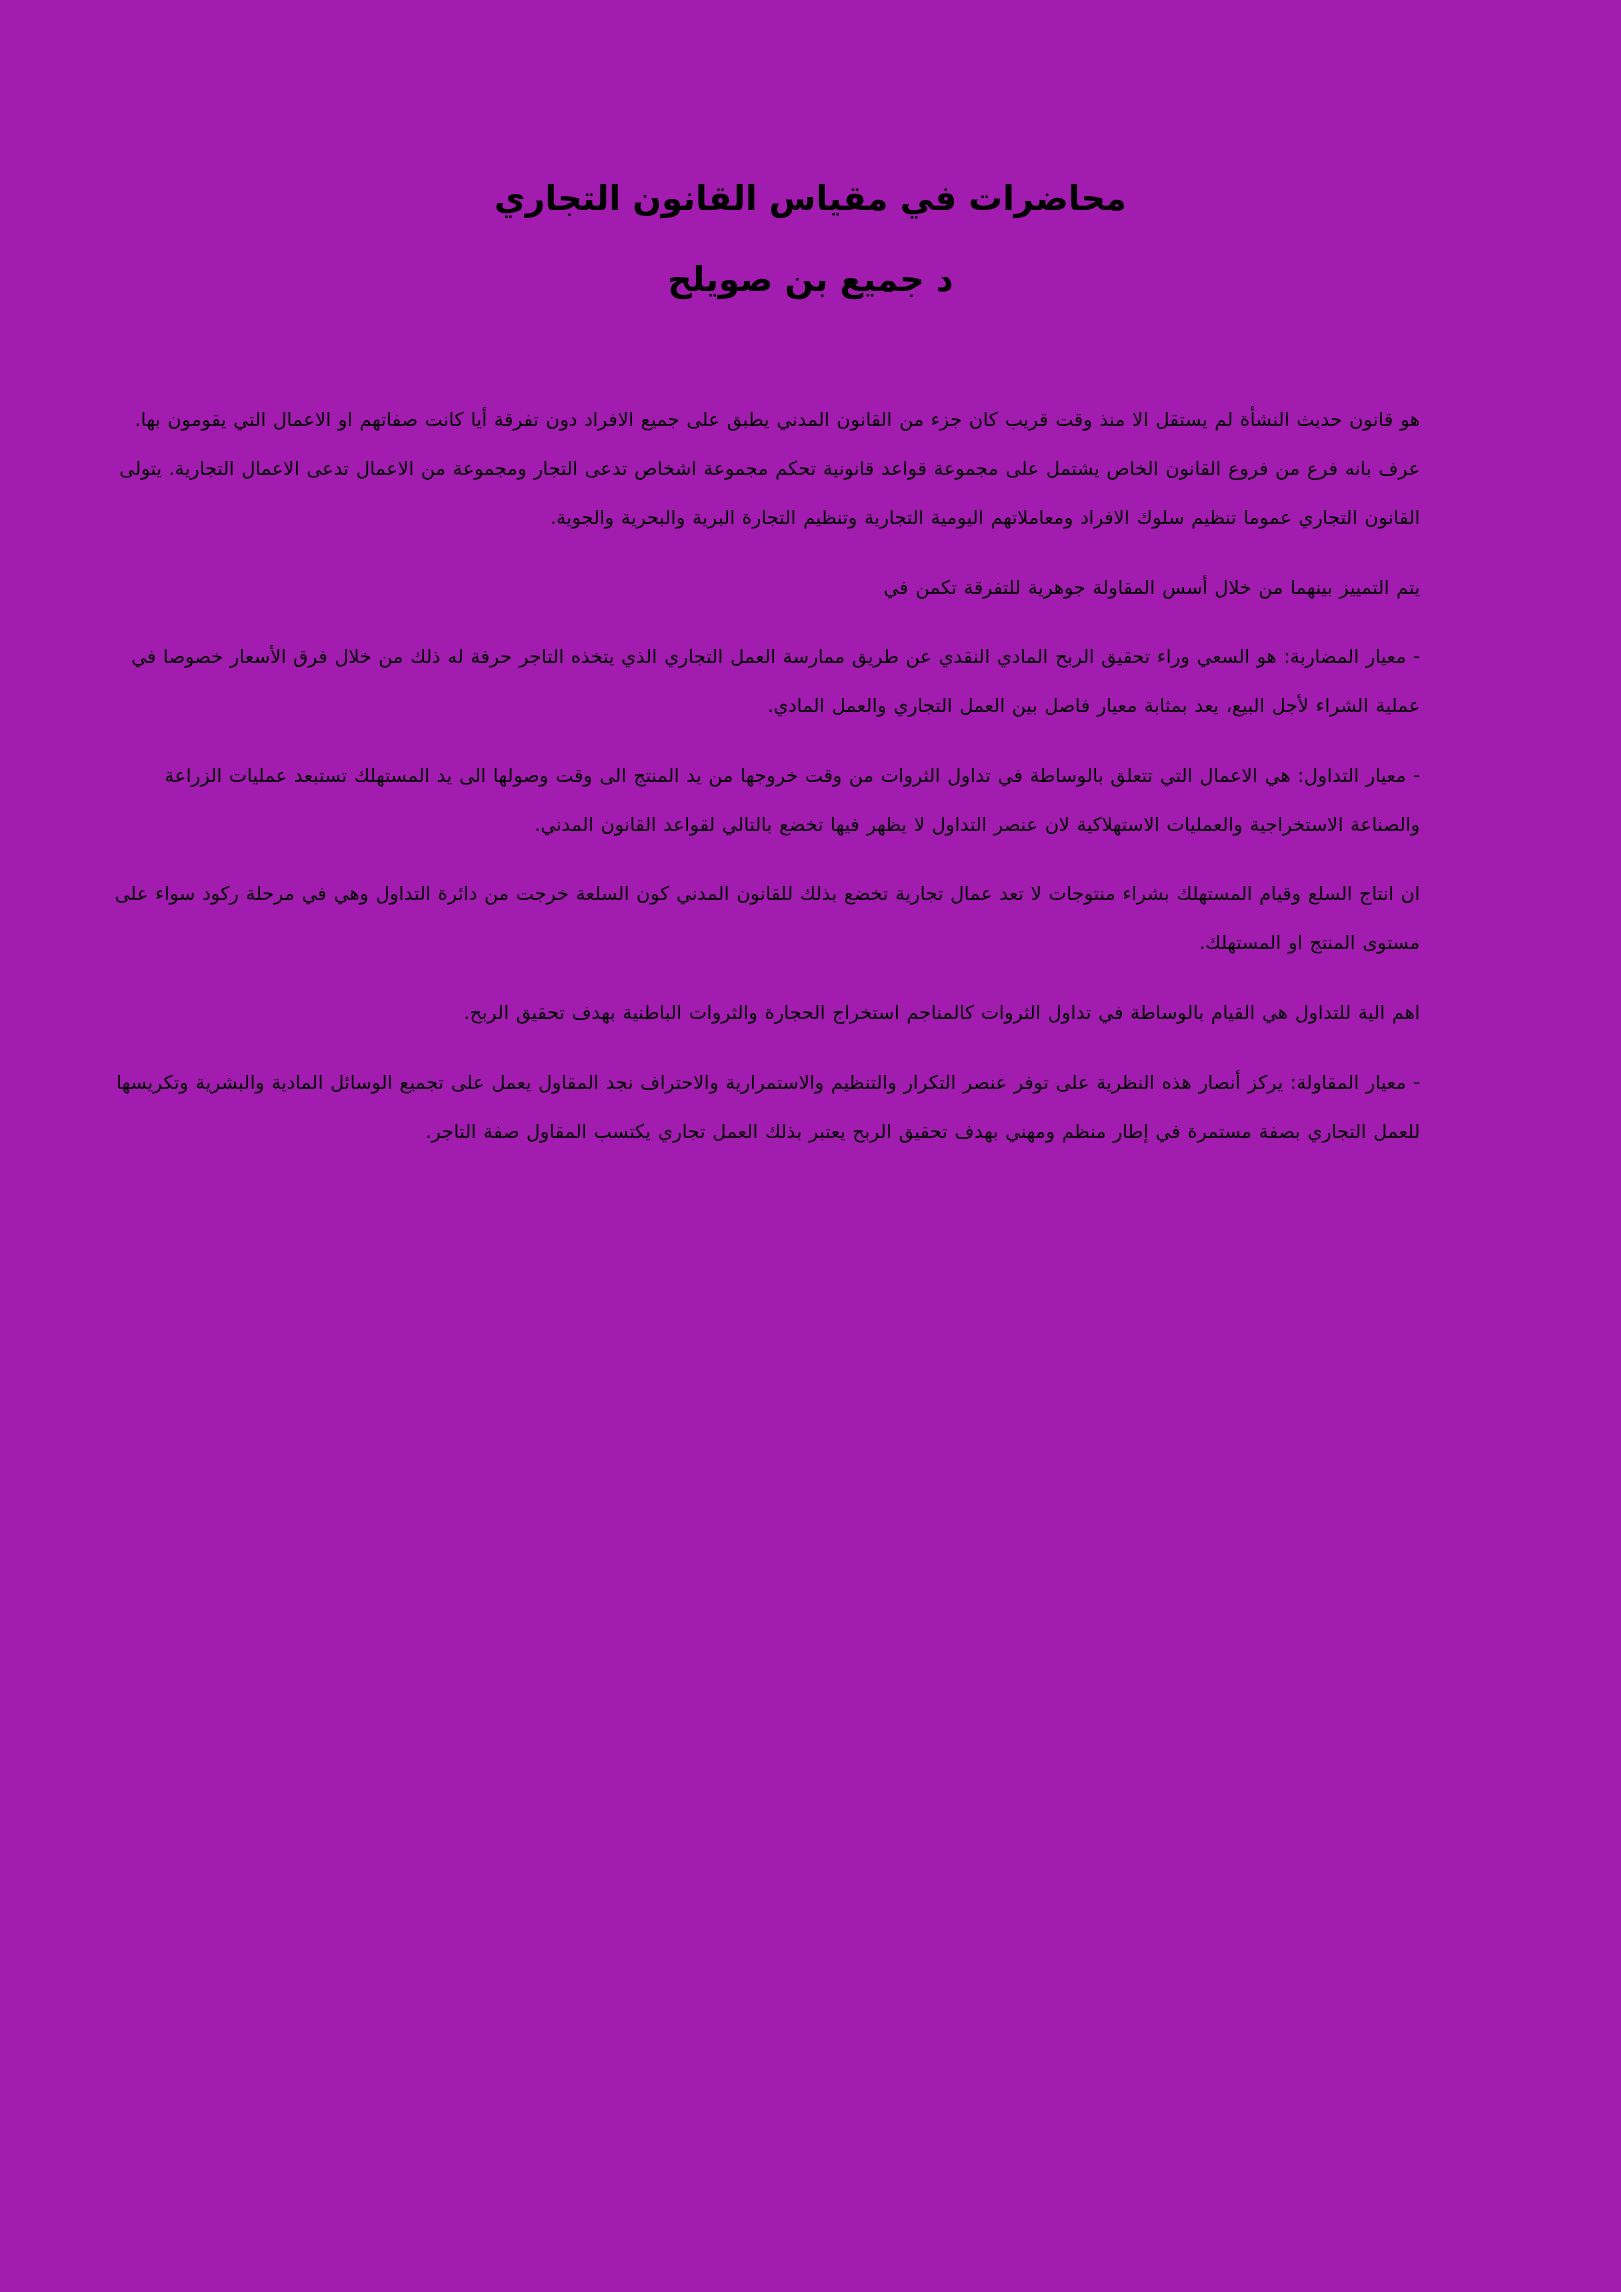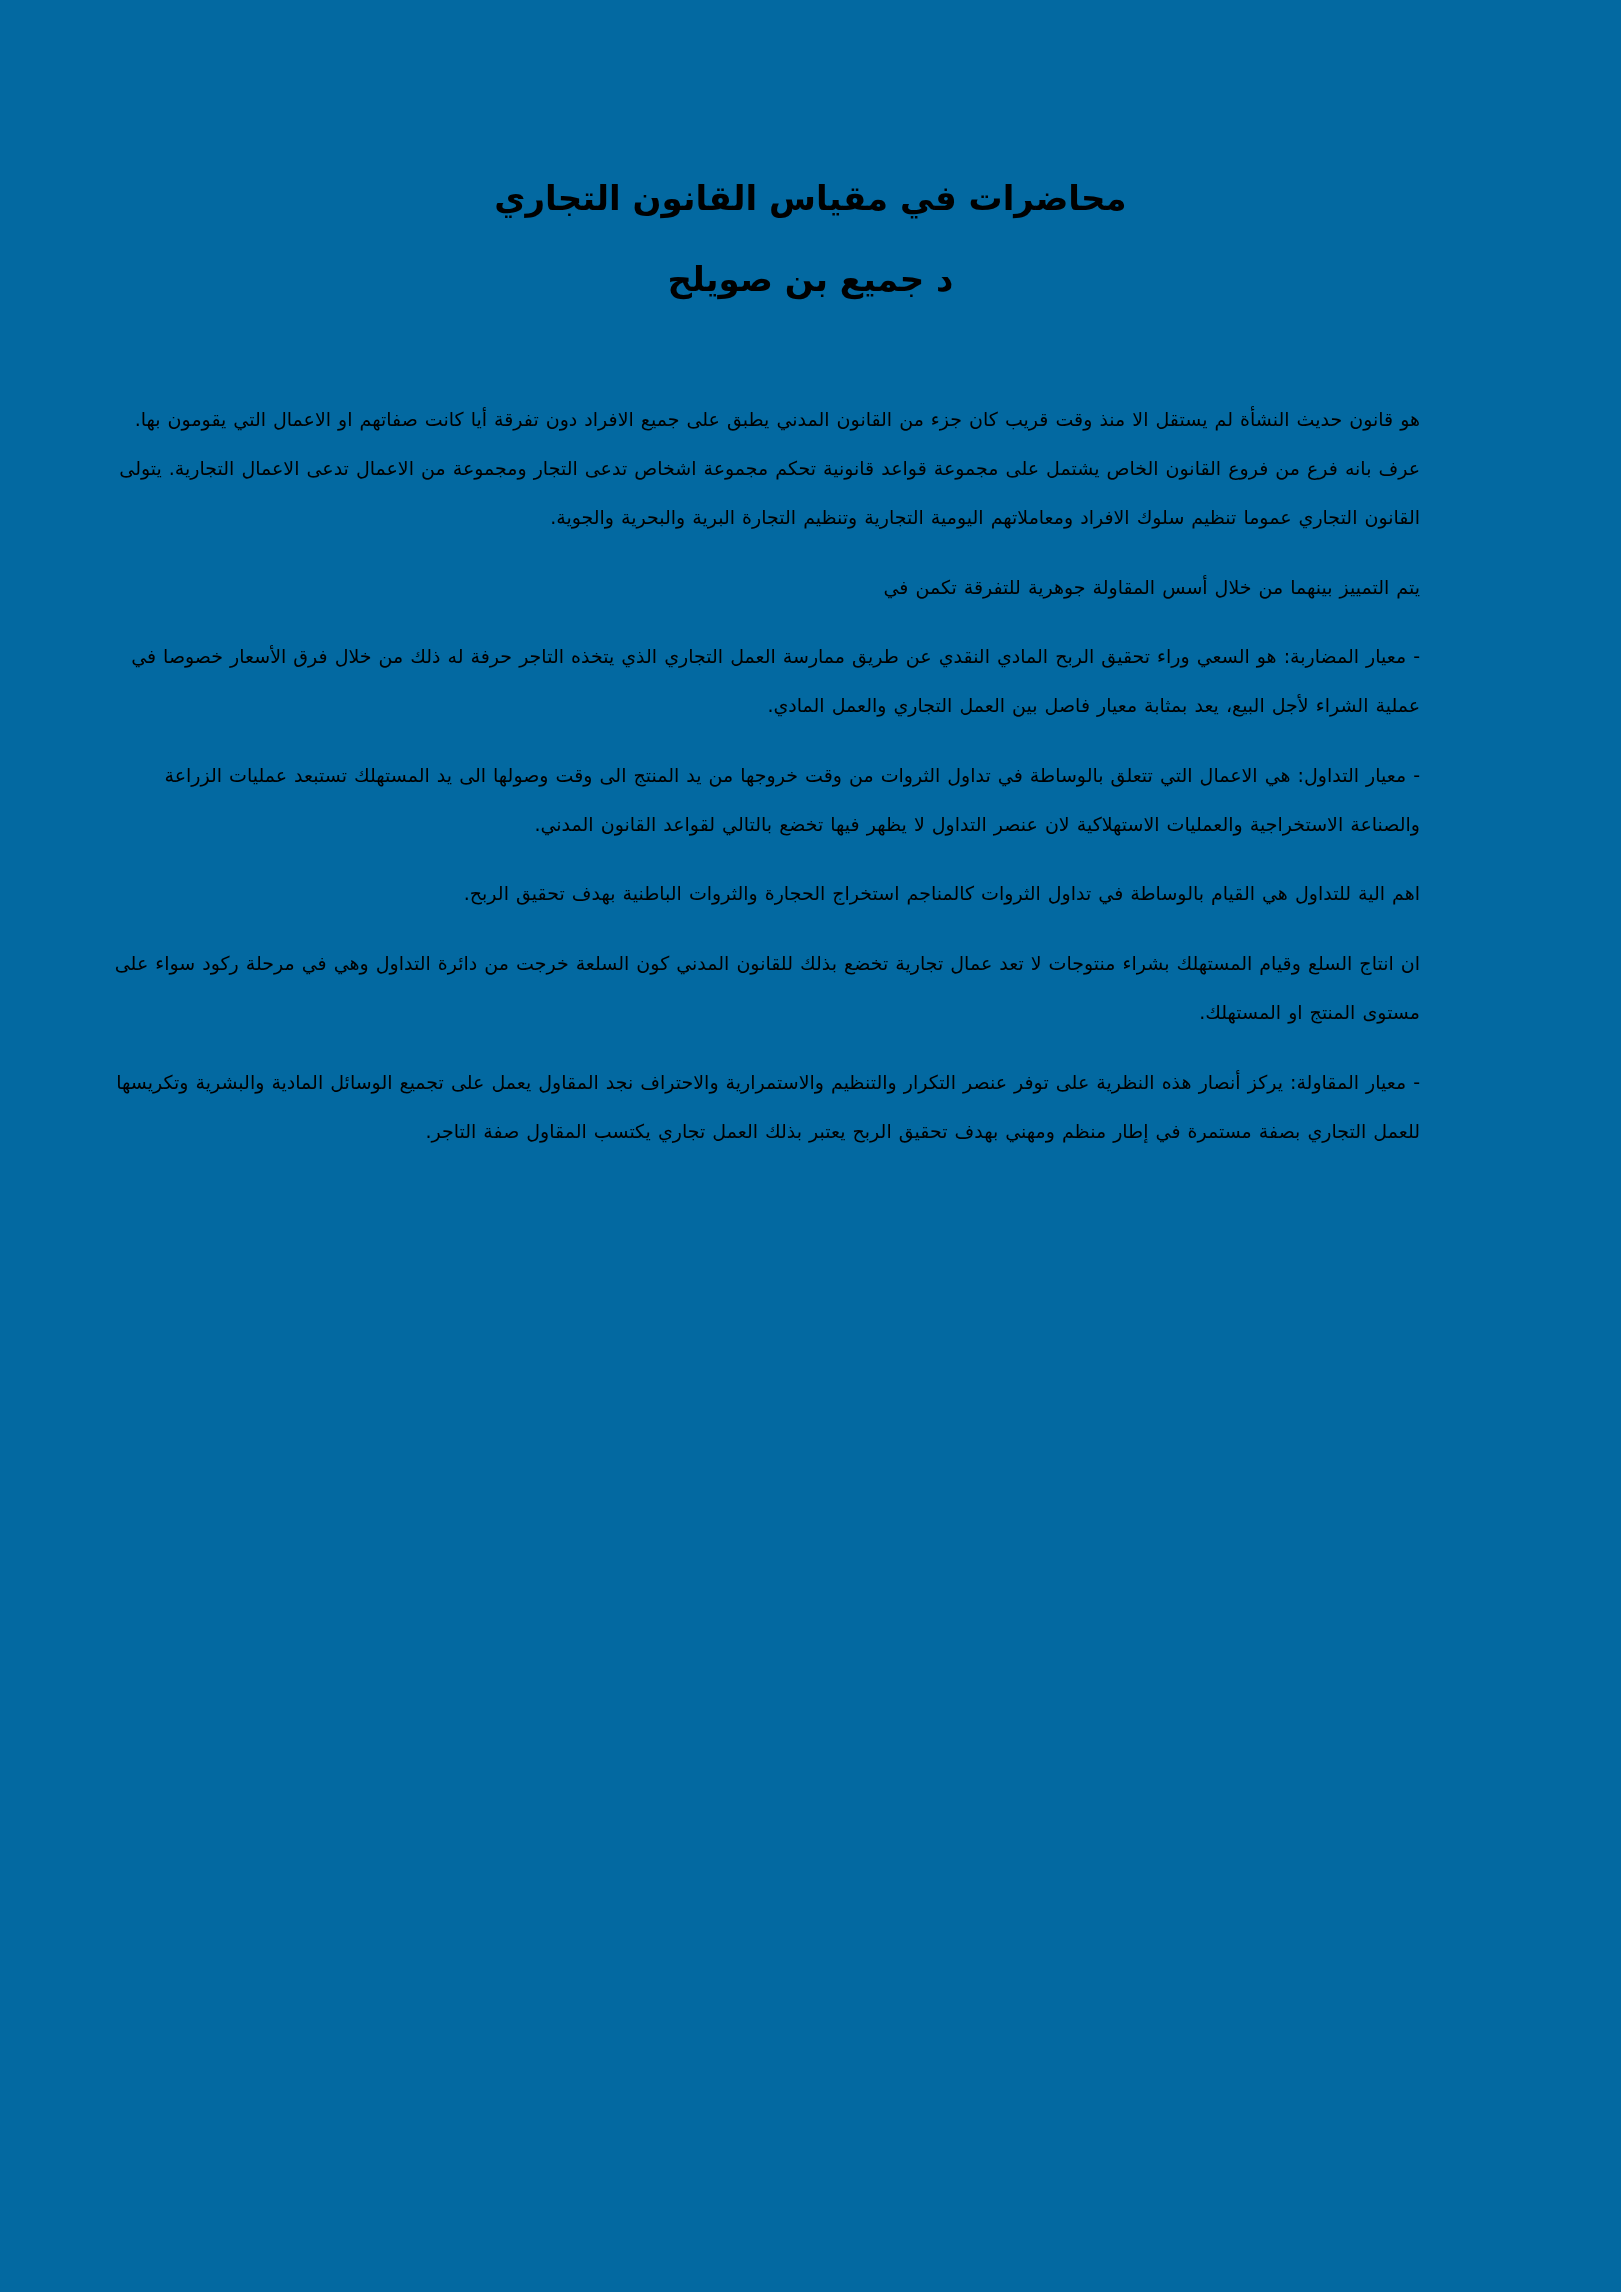--- a/index.html
+++ b/index.html
@@ -4,21 +4,21 @@
 <style>
   html, body {
     margin: 0;
     padding: 0;
     background: #ffffff;
   }
   .page {
     position: relative;
     width: 1621px;
     height: 2293px;
-    background: #0369a1;
+    background: #a21caf;
     color: #000000;
     font-family: "DejaVu Sans", sans-serif;
     direction: rtl;
     box-sizing: border-box;
     overflow: hidden;
   }
   .title-block {
     padding-top: 174px;
     text-align: center;
   }
@@ -62,21 +62,21 @@
 
     <p class="body">هو قانون حديث النشأة لم يستقل الا منذ وقت قريب كان جزء من القانون المدني يطبق على جميع الافراد دون تفرقة أيا كانت صفاتهم او الاعمال التي يقومون بها. عرف بانه فرع من فروع القانون الخاص يشتمل على مجموعة قواعد قانونية تحكم مجموعة اشخاص تدعى التجار ومجموعة من الاعمال تدعى الاعمال التجارية. يتولى القانون التجاري عموما تنظيم سلوك الافراد ومعاملاتهم اليومية التجارية وتنظيم التجارة البرية والبحرية والجوية.</p>
 
 
     <p class="body">يتم التمييز بينهما من خلال أسس المقاولة جوهرية للتفرقة تكمن في</p>
 
     <p class="body">- معيار المضاربة: هو السعي وراء تحقيق الربح المادي النقدي عن طريق ممارسة العمل التجاري الذي يتخذه التاجر حرفة له ذلك من خلال فرق الأسعار خصوصا في عملية الشراء لأجل البيع، يعد بمثابة معيار فاصل بين العمل التجاري والعمل المادي.</p>
 
     <p class="body">- معيار التداول: هي الاعمال التي تتعلق بالوساطة في تداول الثروات من وقت خروجها من يد المنتج الى وقت وصولها الى يد المستهلك تستبعد عمليات الزراعة والصناعة الاستخراجية والعمليات الاستهلاكية لان عنصر التداول لا يظهر فيها تخضع بالتالي لقواعد القانون المدني.</p>
 
+    <p class="body">ان انتاج السلع وقيام المستهلك بشراء منتوجات لا تعد عمال تجارية تخضع بذلك للقانون المدني كون السلعة خرجت من دائرة التداول وهي في مرحلة ركود سواء على مستوى المنتج او المستهلك.</p>
+
     <p class="body">اهم الية للتداول هي القيام بالوساطة في تداول الثروات كالمناجم استخراج الحجارة والثروات الباطنية بهدف تحقيق الربح.</p>
-
-    <p class="body">ان انتاج السلع وقيام المستهلك بشراء منتوجات لا تعد عمال تجارية تخضع بذلك للقانون المدني كون السلعة خرجت من دائرة التداول وهي في مرحلة ركود سواء على مستوى المنتج او المستهلك.</p>
 
     <p class="body">- معيار المقاولة: يركز أنصار هذه النظرية على توفر عنصر التكرار والتنظيم والاستمرارية والاحتراف نجد المقاول يعمل على تجميع الوسائل المادية والبشرية وتكريسها للعمل التجاري بصفة مستمرة في إطار منظم ومهني بهدف تحقيق الربح يعتبر بذلك العمل تجاري يكتسب المقاول صفة التاجر.</p>
 
   </div>
 </div>
 
 
 </body></html>

